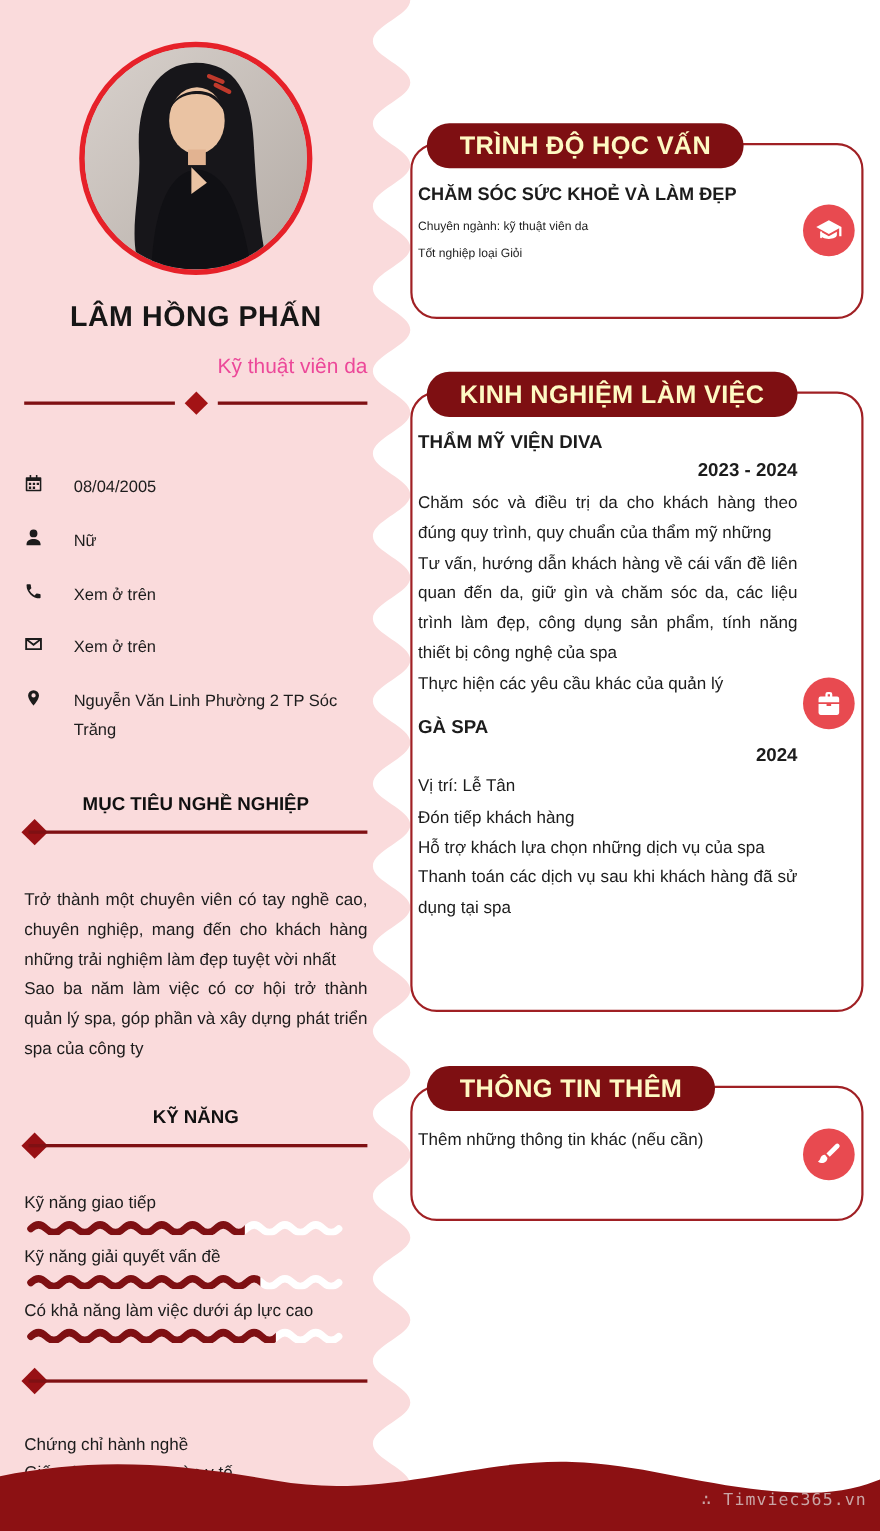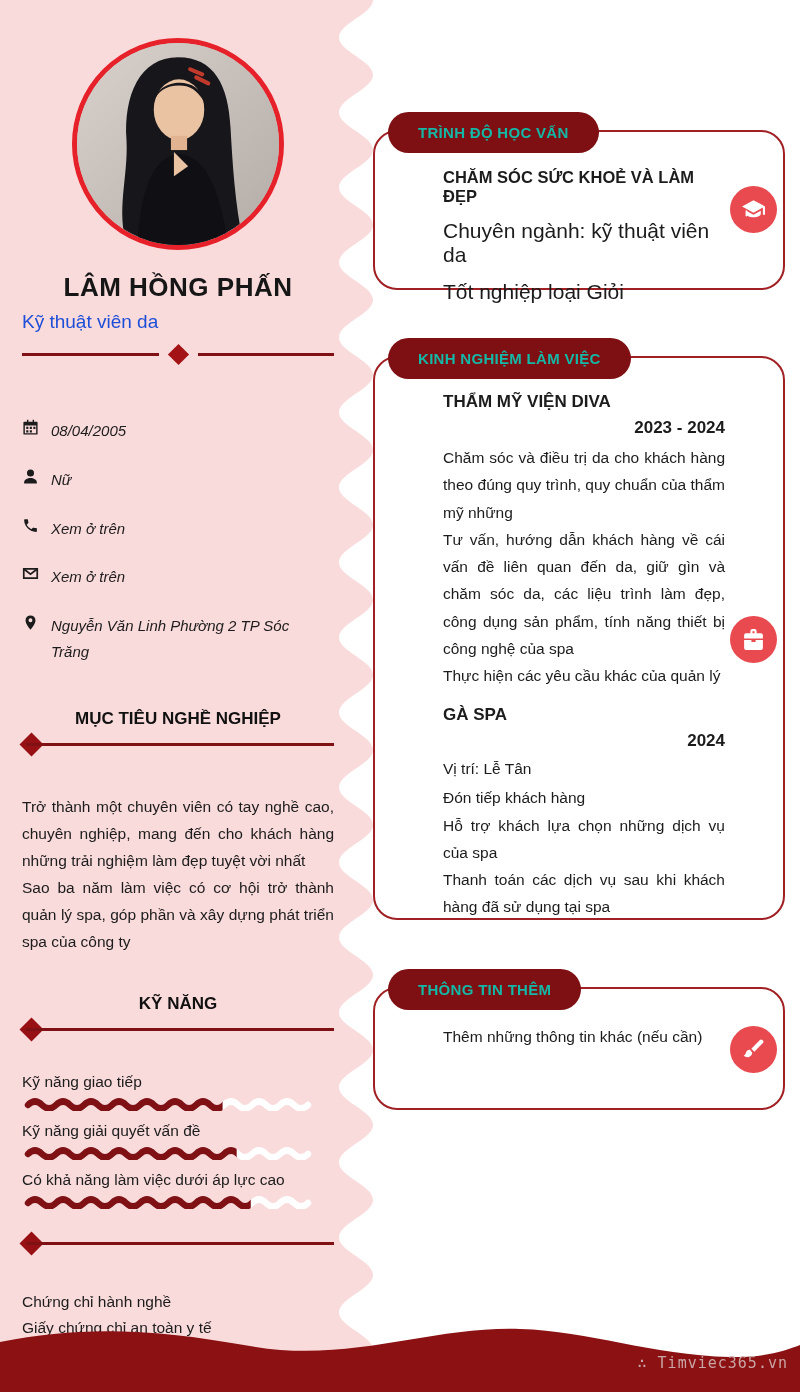--- a/index.html
+++ b/index.html
@@ -21,29 +21,29 @@
     position:absolute; left:22px; top:0; width:312px; z-index:2;
   }
 
   
   .avatar-wrap { margin:38px auto 0; width:212px; height:212px; border-radius:50%;
     border:5px solid #e62129; overflow:hidden; background:#cfc8c3; }
   .avatar-wrap svg { display:block; }
 
   .person-name { margin-top:22px; text-align:center; font-size:26px; font-weight:bold;
     letter-spacing:.5px; color:#161616; }
-  .person-title { margin-top:8px; text-align:left; font-size:19px; color:#1d4ed8; }
+  .person-title { margin-top:20px; text-align:right; font-size:19px; color:#ec4899; }
 
   .title-divider { margin-top:14px; display:flex; align-items:center; gap:12px; }
   .title-divider .seg { flex:1; height:3px; background:#7f1013; }
   .title-divider .dia { width:15px; height:15px; background:#a31315; transform:rotate(45deg); }
 
   
   .contact { margin-top:56px; }
-  .contact-row { display:flex; gap:12px; margin-bottom:23px; align-items:flex-start;font-style:italic; }
+  .contact-row { display:flex; gap:28px; margin-bottom:23px; align-items:flex-start; }
   .contact-row .cicon { width:17px; height:17px; flex:0 0 17px; margin-top:1px; }
   .contact-row .ctext { font-size:15px; line-height:1.72; max-width:255px; }
 
   
   .side-section { margin-top:44px; }
   .side-heading { text-align:center; font-size:17px; font-weight:bold; color:#111; }
   .side-rule { position:relative; margin-top:7px; height:18px; }
   .side-rule .rule-line { position:absolute; left:4px; right:0; top:7px; height:3px; background:#7f1013; }
   .side-rule .rule-dia { position:absolute; left:1px; top:0; width:17px; height:17px;
     background:#971014; transform:rotate(45deg); }
@@ -56,36 +56,36 @@
   .skillbar { display:block; margin-bottom:11px; }
 
   .cert-list { margin-top:36px; font-size:15.5px; line-height:1.72; }
 
   
   #main { position:absolute; left:373px; top:0; width:427px; height:1392px; z-index:1; }
   .panel { position:absolute; left:0; width:412px;
     border:2px solid #a02024; border-radius:24px; background:#fff; }
   .panel-pill { position:absolute; top:-20px; left:13px; height:41px; padding:0 30px;
     display:flex; align-items:center; justify-content:center;
-    background:#7e0f12; color:#14b8a6; font-size:15px; font-weight:bold;
+    background:#7e0f12; color:#fef9c3; font-size:23px; font-weight:bold;
     border-radius:22px; letter-spacing:.3px; white-space:nowrap; }
   .icon-circle { position:absolute; right:6px; width:47px; height:47px; border-radius:50%;
     background:#e84a50; display:flex; align-items:center; justify-content:center; }
   .icon-circle svg { width:25px; height:25px; }
 
   #panel-education { top:130px; height:160px; }
   #panel-education .icon-circle { top:54px; }
   #panel-experience { top:356px; height:564px; }
   #panel-experience .icon-circle { top:258px; }
   #panel-info { top:987px; height:123px; }
   #panel-info .icon-circle { top:37px; }
 
-  .panel-body { padding:34px 58px 0 22px;margin-left:46px; }
+  .panel-body { padding:34px 58px 0 5px; }
   .edu-school { font-size:16.5px; font-weight:bold; margin-top:2px; }
-  .edu-line { font-size:21px; margin-top:13px; }
+  .edu-line { font-size:11px; margin-top:13px; }
 
   .job-company { font-size:17px; font-weight:bold; }
   .job-period { font-size:17px; font-weight:bold; text-align:right; margin-top:6px; }
   .job-position { font-size:15.5px; margin-top:9px; }
   .job-duties { margin-top:6px; }
   .duty { font-size:15.5px; line-height:1.76; text-align:justify; }
   .job2 { margin-top:16px; }
 
   .info-text { font-size:15.5px; margin-top:5px; }
 

